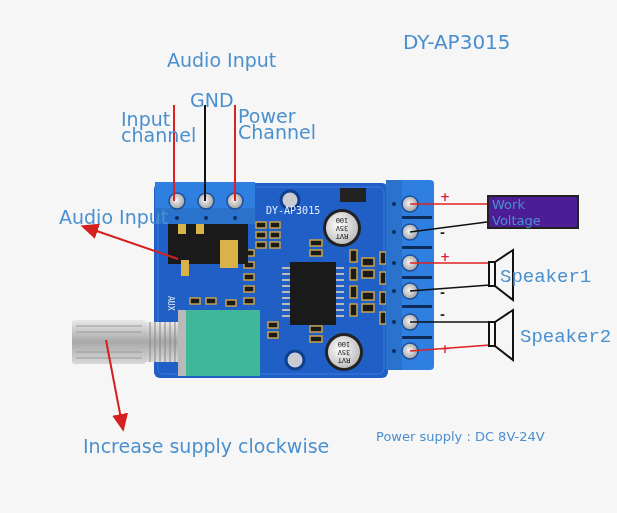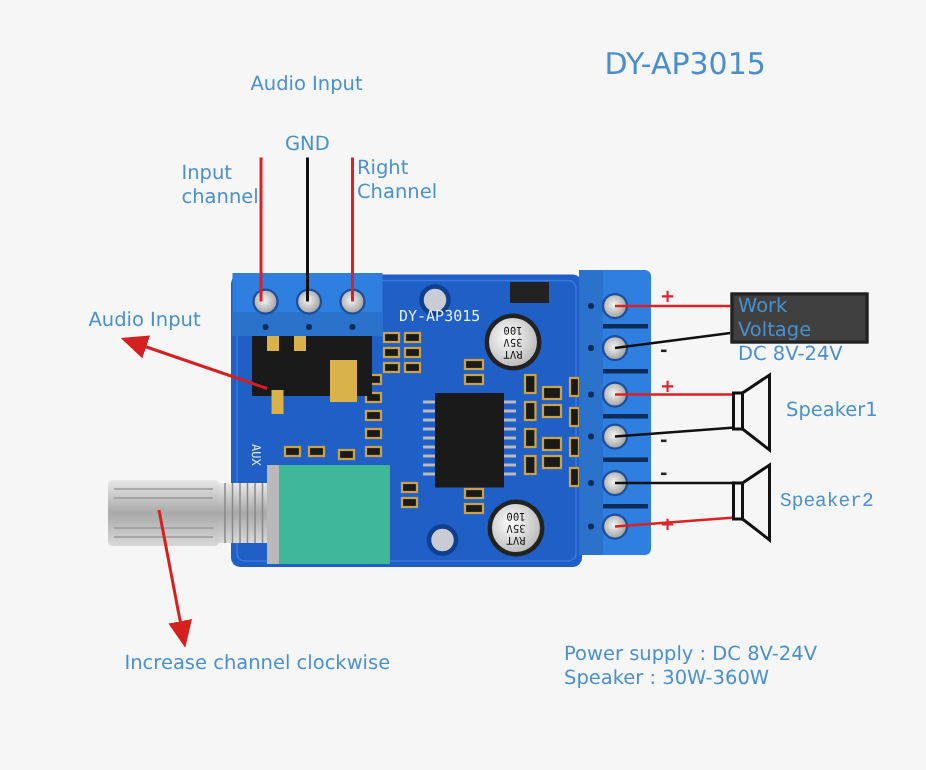--- a/index.html
+++ b/index.html
@@ -4,26 +4,26 @@
   <style>
     html, body { margin: 0; padding: 0; }
     body {
       width: 617px; height: 513px; overflow: hidden;
       background: #f6f6f6;
       font-family: "DejaVu Sans", sans-serif;
       position: relative;
     }
     .txt { position: absolute; color: #4a90cf; white-space: nowrap; line-height: 1.15; }
     .title { left: 403px; top: 31px; font-size: 20px; color: #4a8ed0; }
-    .lbl13 { font-size: 13px; }
+    .lbl13 { font-size: 19px; }
     .specs { left: 376px; top: 429px; font-size: 13px; line-height: 16px; color: #4a90cf; }
     .specs div { white-space: nowrap; }
     .wv-box {
       position: absolute; left: 487px; top: 195px; width: 92px; height: 34px;
-      border: 2px solid #222; background: #404040;
+      border: 2px solid #222; background: #4c1d95;
       font-size: 13px; color: #4a90cf; line-height: 16px; padding: 0 0 0 3px; box-sizing: border-box;
     }
     svg.main { position: absolute; left: 0; top: 0; }
     .pm { position: absolute; font-size: 12px; font-weight: bold; color: #d23; }
     .pm.m { color: #222; }
   </style>
 </head>
 <body>
 
 <svg class="main" width="617" height="513" viewBox="0 0 617 513">
@@ -219,35 +219,33 @@
 
   <line x1="178" y1="259" x2="88" y2="228" stroke="#d52020" stroke-width="2" marker-end="url(#arrowRed)"></line>
   <line x1="106" y1="340" x2="122" y2="424" stroke="#d52020" stroke-width="2" marker-end="url(#arrowRed)"></line>
 </svg>
 
 <div class="txt title">DY-AP3015</div>
 <div class="txt lbl13" style="left:167px;top:50px;">Audio Input</div>
 <div class="txt lbl13" style="left:190px;top:90px;text-align:center;">GND</div>
 <div class="txt lbl13" style="left:121px;top:109px;">Input</div>
 <div class="txt lbl13" style="left:121px;top:125px;">channel</div>
-<div class="txt lbl13" style="left:238px;top:106px;">Right</div>
+<div class="txt lbl13" style="left:238px;top:106px;">Power</div>
 <div class="txt lbl13" style="left:238px;top:122px;">Channel</div>
 <div class="txt lbl13" style="left:59px;top:207px;">Audio Input</div>
-<div class="txt lbl13" style="left:83px;top:436px;">Increase channel clockwise</div>
-<div class="txt lbl13" style="left:524px;top:267px;">Speaker1</div>
+<div class="txt lbl13" style="left:83px;top:436px;">Increase supply clockwise</div>
+<div class="txt lbl13" style="left:500px;top:267px;font-family:Liberation Mono, monospace;">Speaker1</div>
 <div class="txt lbl13" style="left:520px;top:327px;font-family:Liberation Mono, monospace;">Speaker2</div>
 
 <div class="wv-box">
   <div>Work Voltage</div>
-  <div>DC 8V-24V</div>
 </div>
 
 <div class="pm" style="left:440px;top:190px;">+</div>
 <div class="pm m" style="left:440px;top:226px;">-</div>
 <div class="pm" style="left:440px;top:250px;">+</div>
 <div class="pm m" style="left:440px;top:286px;">-</div>
 <div class="pm m" style="left:440px;top:308px;">-</div>
 <div class="pm" style="left:440px;top:342px;">+</div>
 
 <div class="txt specs">
   <div>Power supply : DC 8V-24V</div>
-  <div>Speaker : 30W-360W</div>
 </div>
 
 </body></html>

